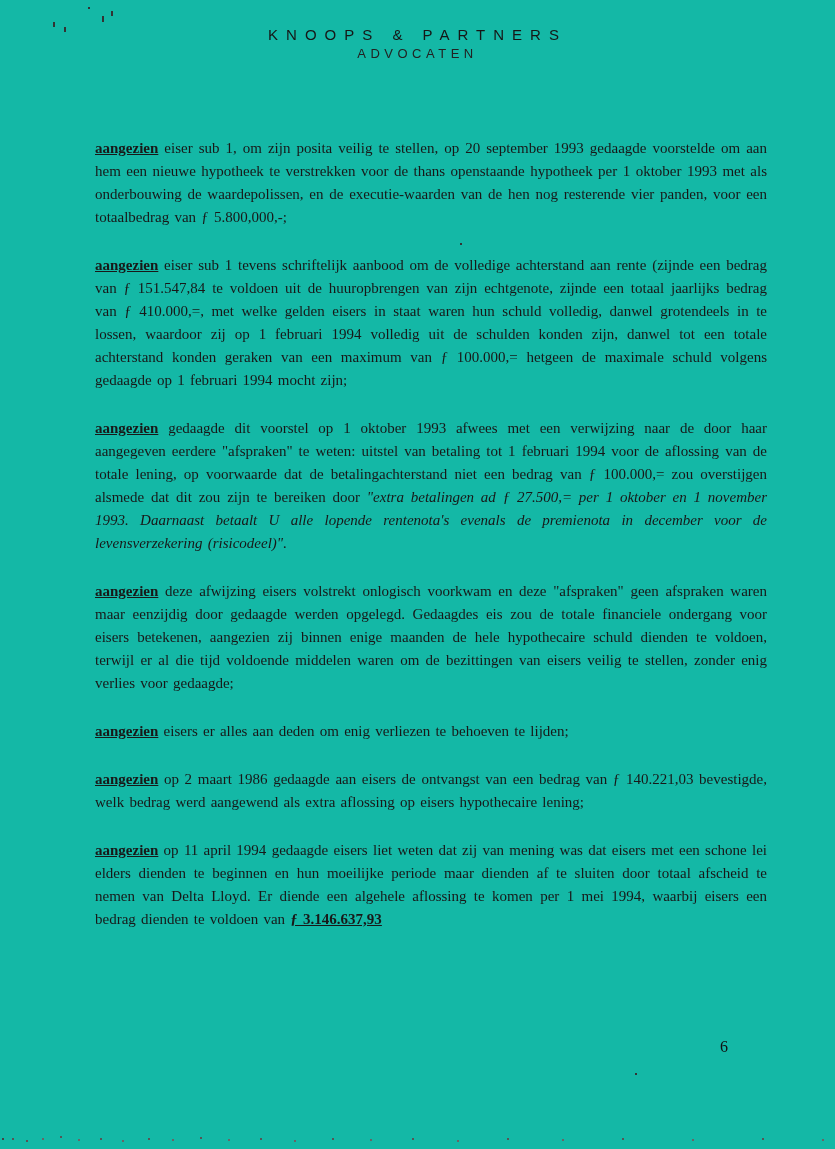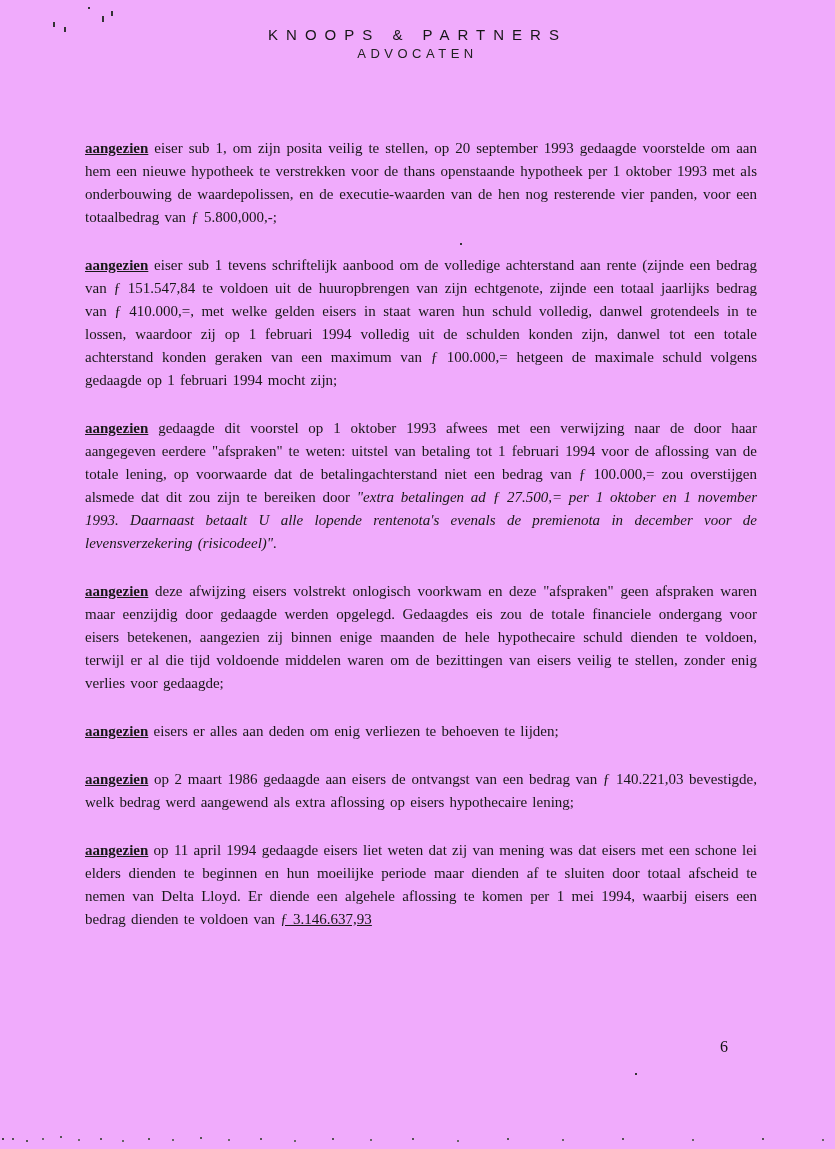--- a/index.html
+++ b/index.html
@@ -1,20 +1,20 @@
 <!DOCTYPE html>
 <html><head>
 <meta charset="utf-8">
 <style>
   html, body { margin: 0; padding: 0; background: #ffffff; }
   .page {
     position: relative;
     width: 835px;
     height: 1149px;
-    background: #f0abfc;
+    background: #14b8a6;
     overflow: hidden;
     font-family: "Liberation Serif", serif;
     color: #181818;
   }
   .doc-header {
     position: absolute;
     top: 26px;
     left: 0;
     width: 100%;
     text-align: center;
@@ -28,36 +28,36 @@
   }
   .firm-sub {
     font-family: "Liberation Sans", sans-serif;
     font-size: 13px;
     letter-spacing: 4.5px;
     margin-top: 3px;
     color: #222222;
   }
   .doc-body {
     position: absolute;
-    left: 85px;
+    left: 95px;
     top: 137px;
     width: 672px;
     font-size: 15px;
     line-height: 23px;
     text-align: justify;
     word-spacing: 1.5px;
   }
   .doc-body p { margin: 0 0 25px 0; }
   .lead {
     font-weight: bold;
     text-decoration: underline;
   }
   .quote-italic { font-style: italic; }
   .amount-emph {
-    font-weight: normal;
+    font-weight: bold;
     text-decoration: underline;
     white-space: nowrap;
   }
   .page-number {
     position: absolute;
     left: 720px;
     top: 1038px;
     font-size: 16px;
     color: #111;
   }

